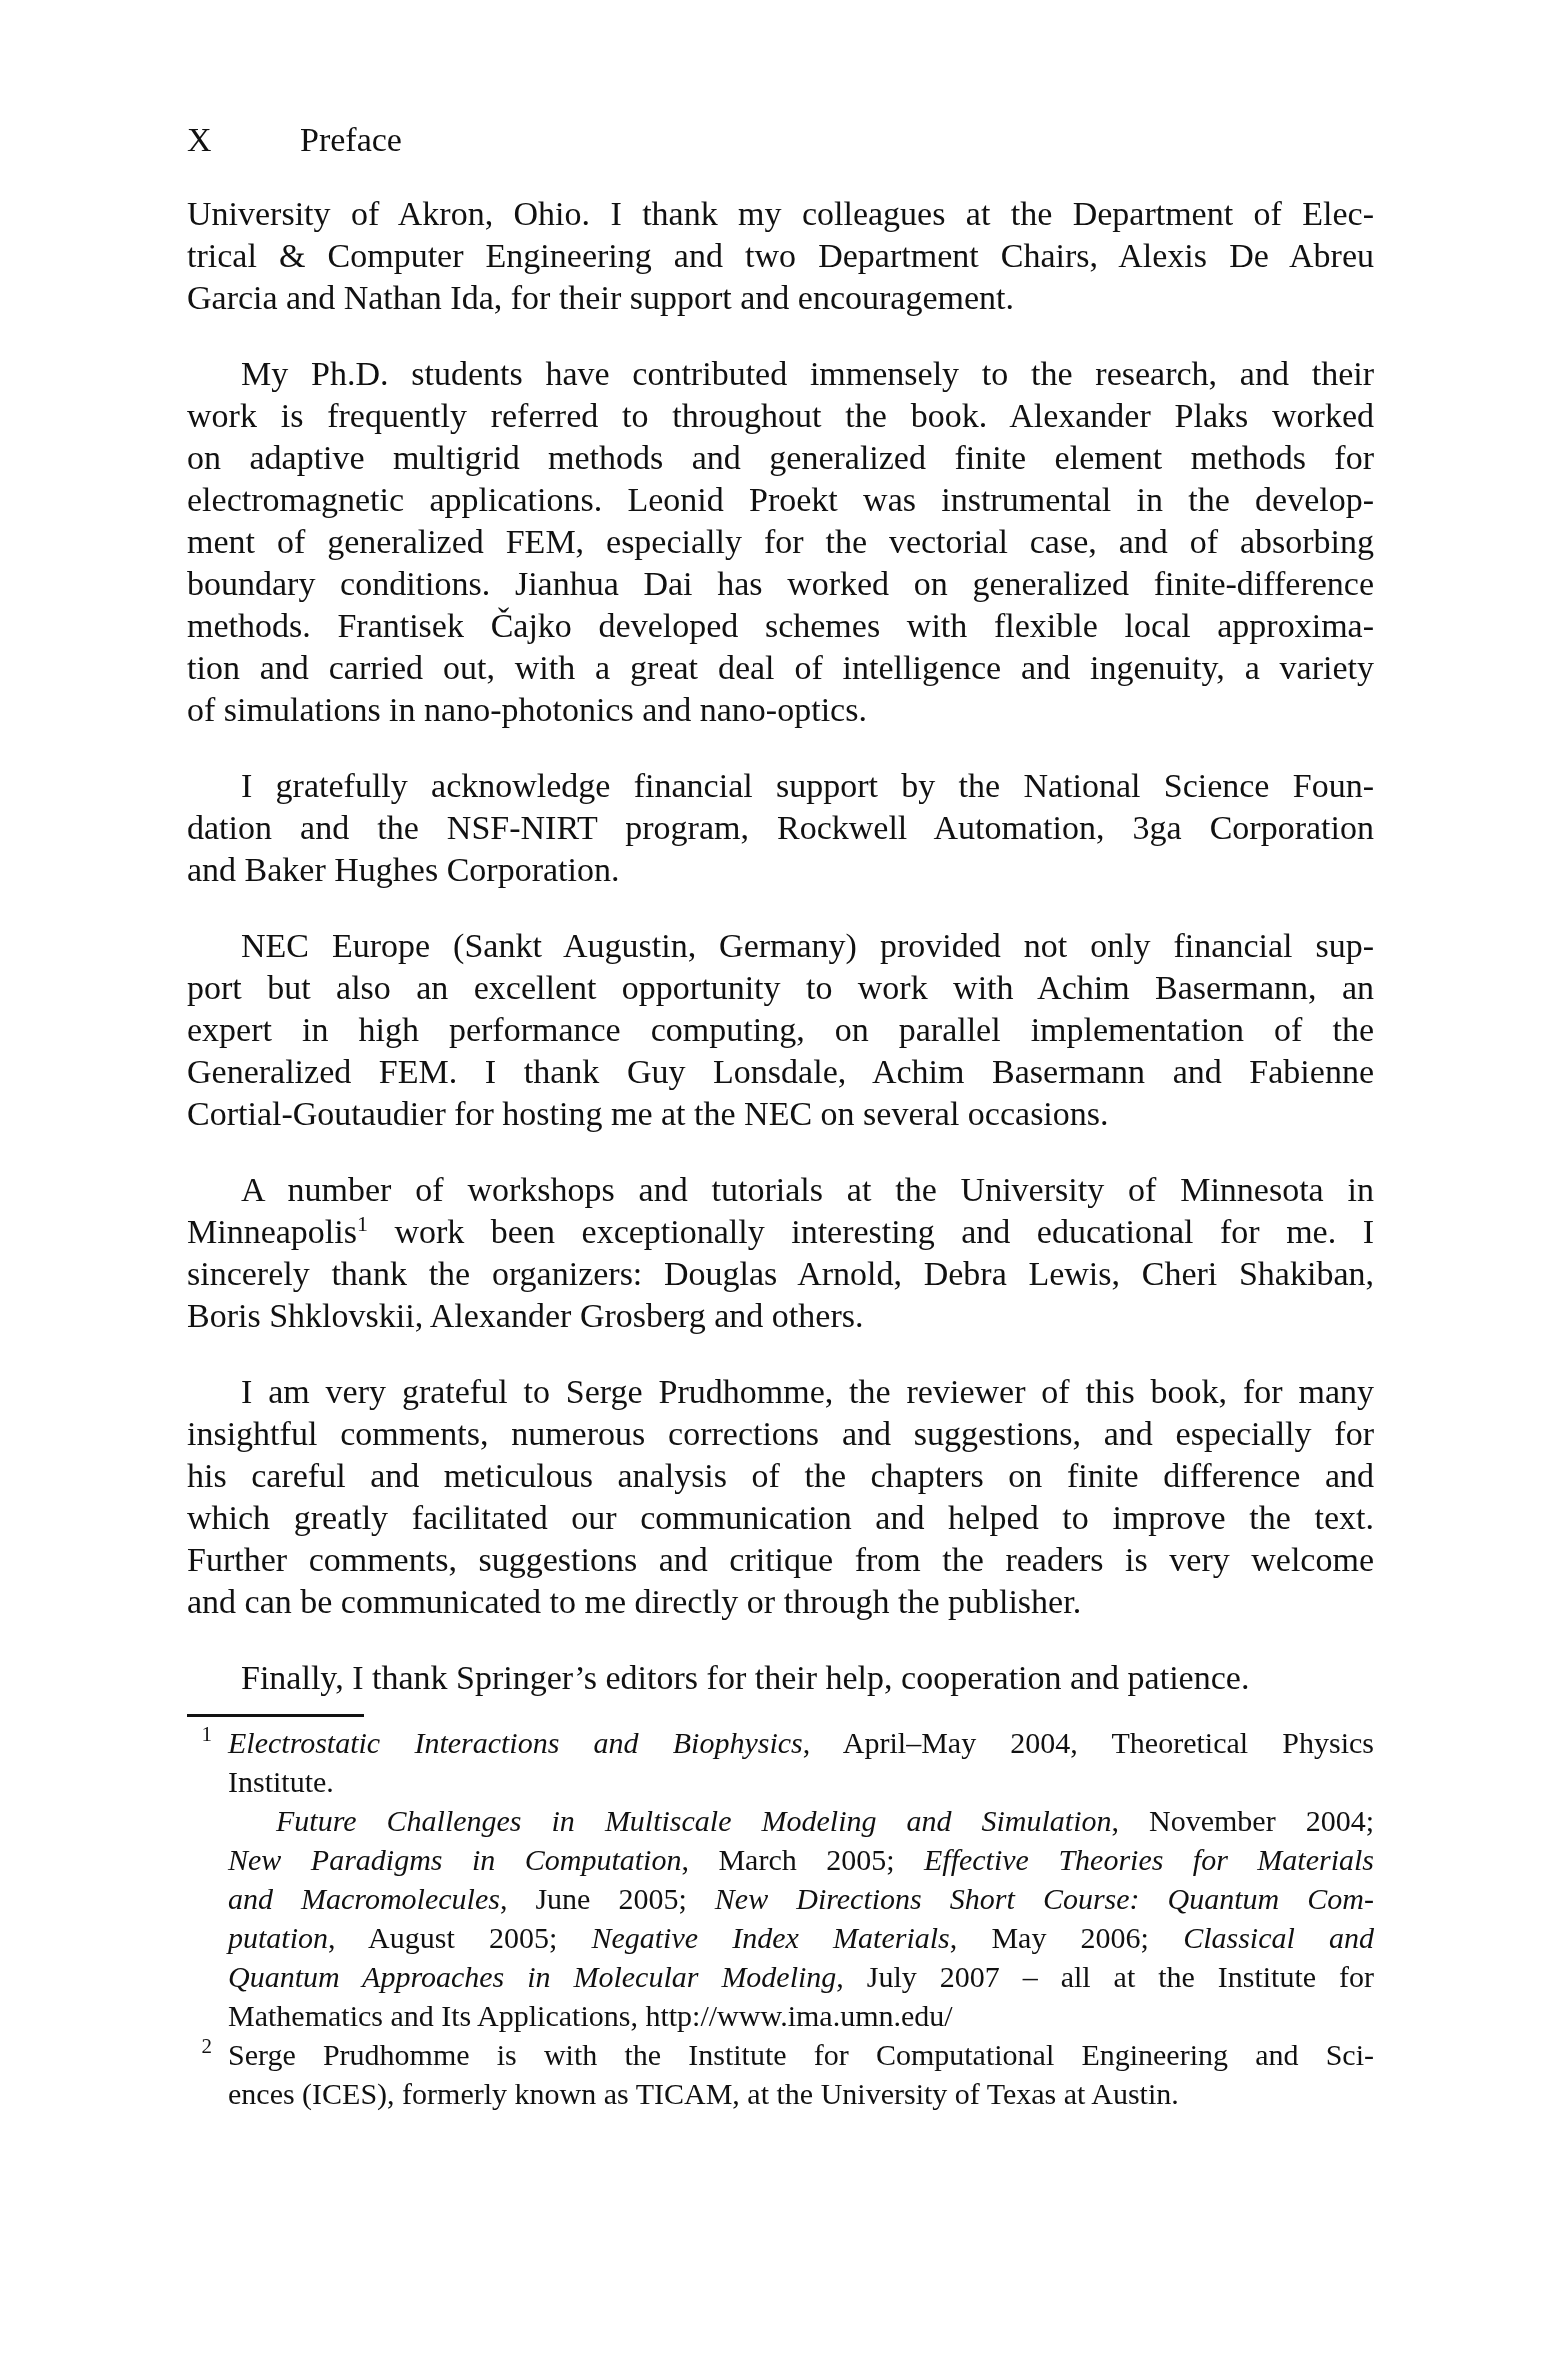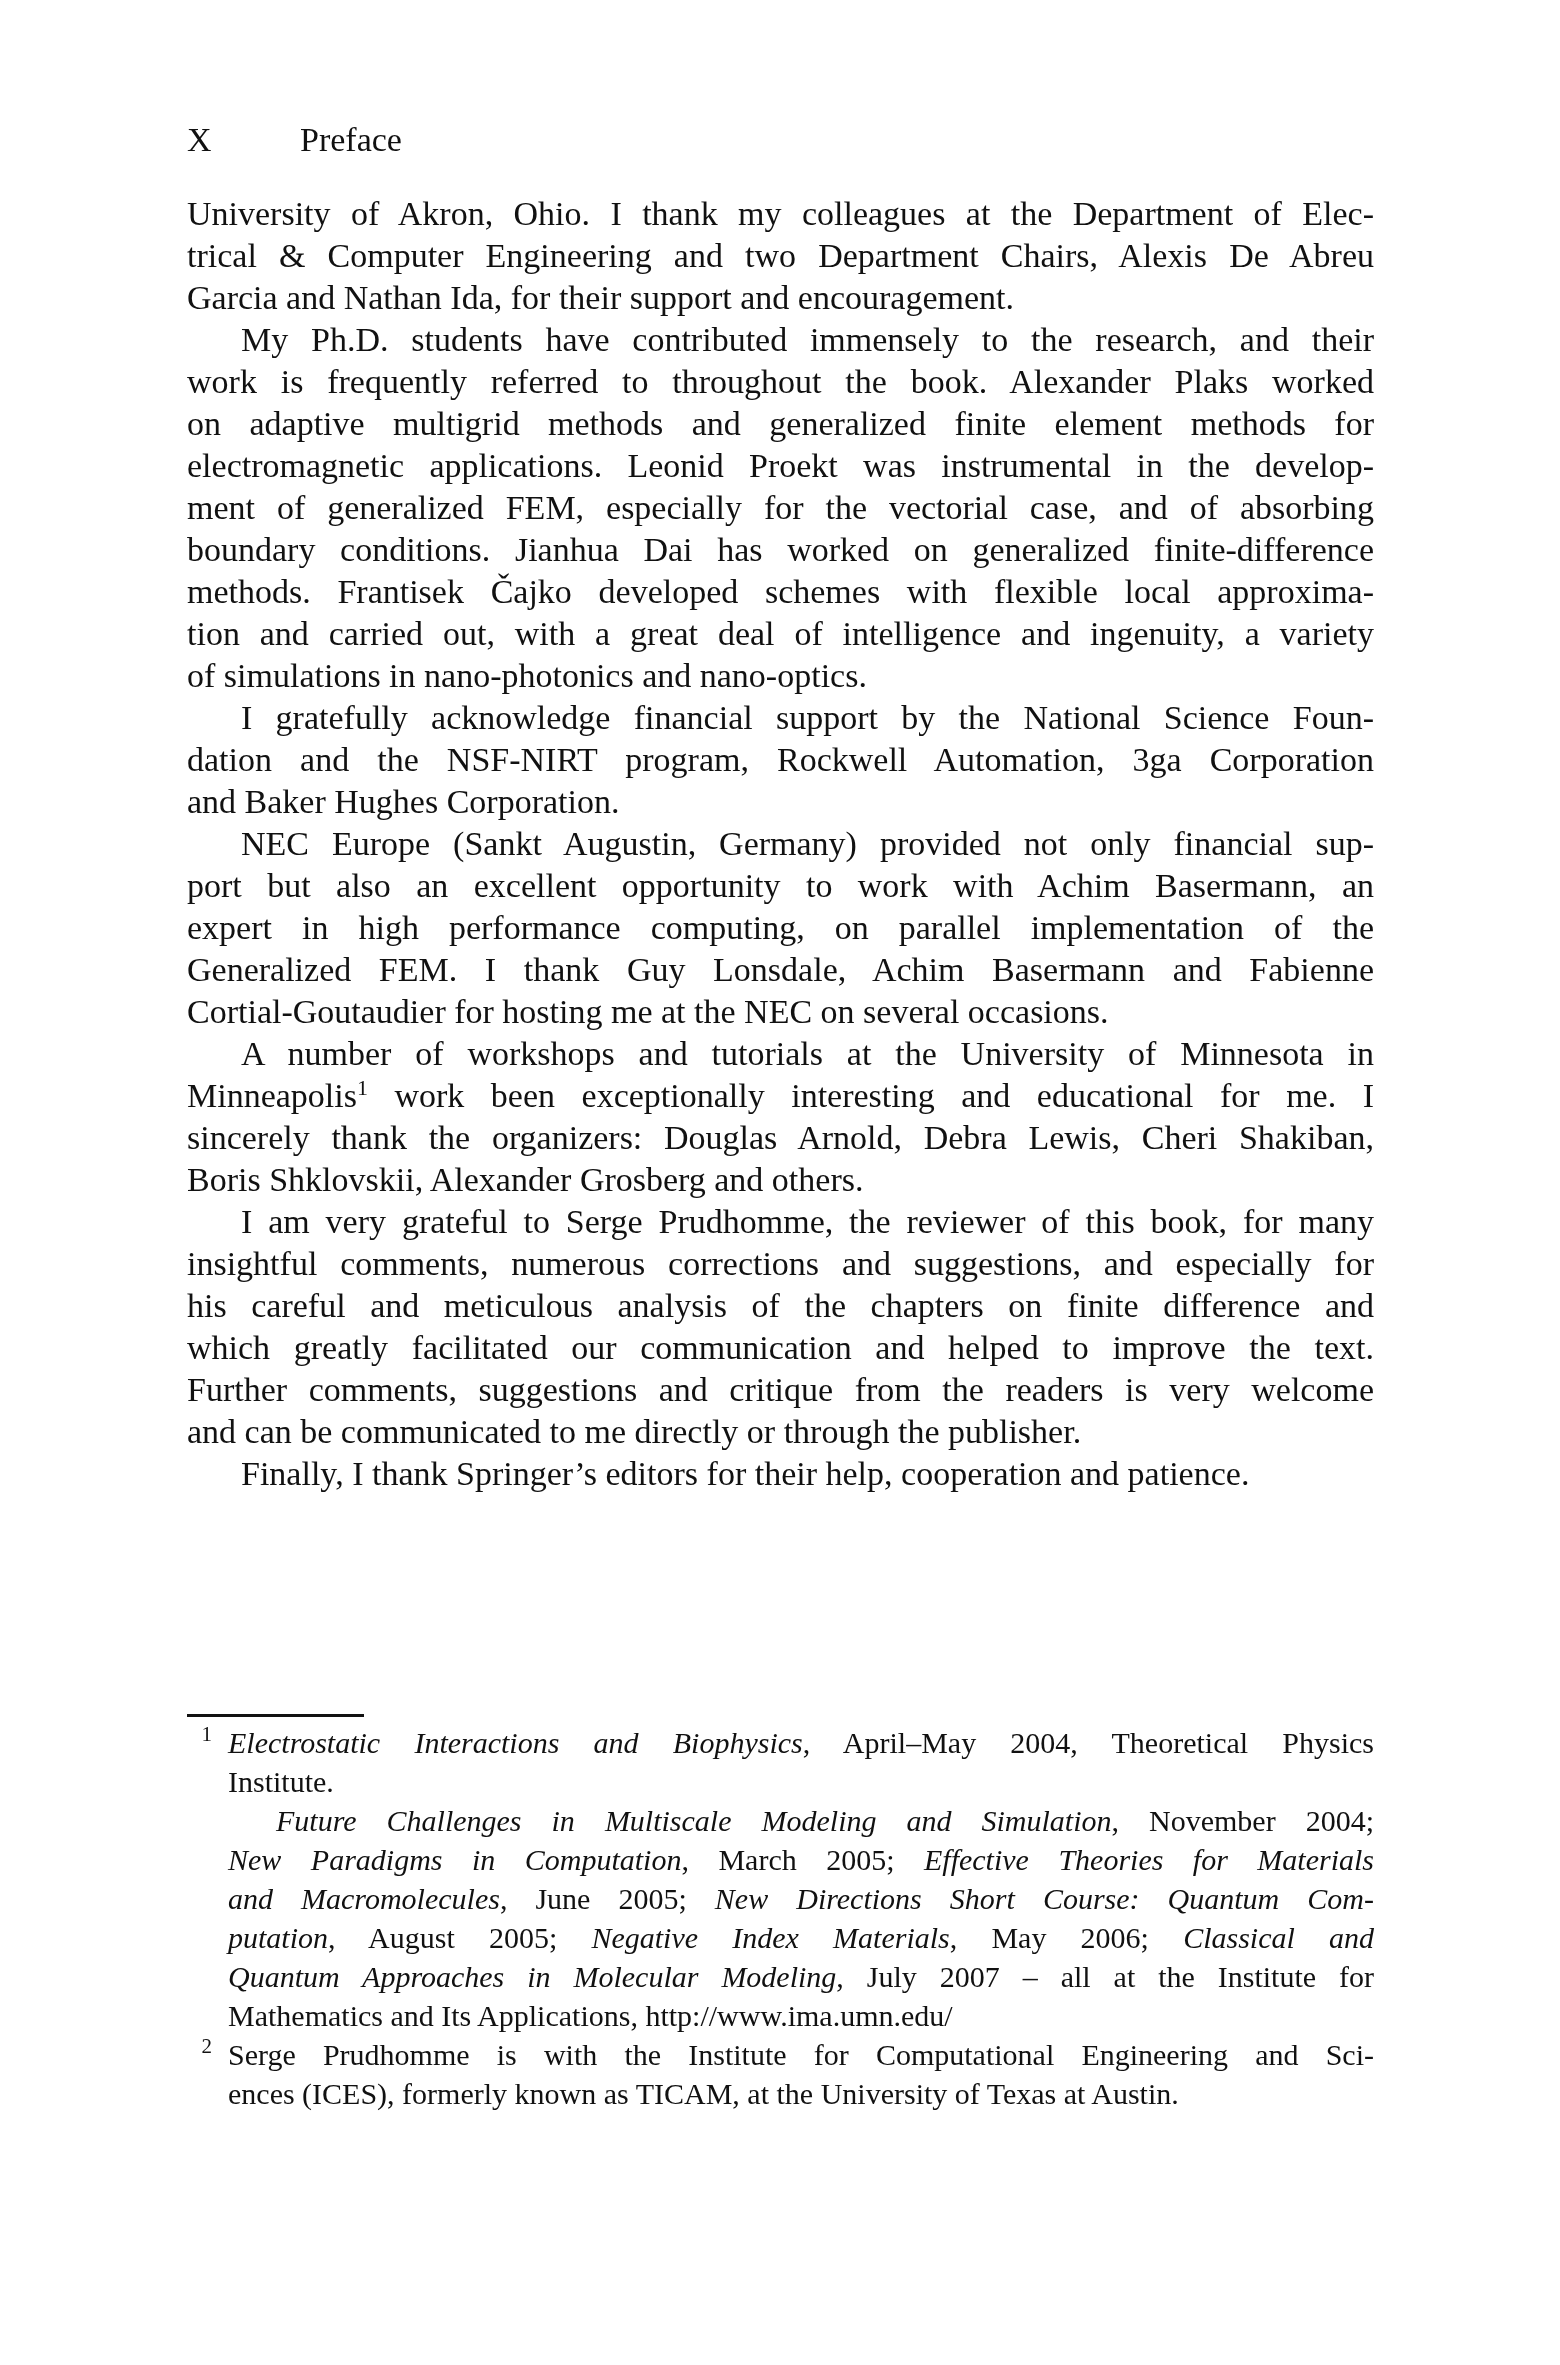--- a/index.html
+++ b/index.html
@@ -3,21 +3,21 @@
 <meta charset="utf-8">
 <style>
   html, body { margin: 0; padding: 0; background: #ffffff; }
   body { width: 1560px; height: 2366px; position: relative; overflow: hidden; color: #111111;
          font-family: "Liberation Serif", "DejaVu Serif", serif; }
   .running-head { position: absolute; left: 187px; top: 119px; font-size: 34px; line-height: 41px; white-space: nowrap; font-family: Liberation Serif, serif; }
   .running-head .pno { display: inline-block; width: 113px; }
   .body { position: absolute; left: 187px; top: 193px; width: 1187px; font-size: 34px; }
   .line { height: 42px; line-height: 42px; white-space: nowrap; text-align: justify; text-align-last: justify; overflow: visible; }
   .line.last { text-align-last: left; }
-  .line.indent { padding-left: 54px; }
+  .line.indent { padding-left: 54px; margin-top: 34px; }
   .line span.sup { font-size: 22px; vertical-align: 12px; line-height: 0; }
   .rule { position: absolute; left: 187px; top: 1714px; width: 177px; height: 2.6px; background: #111111; }
   .foot { position: absolute; left: 187px; top: 1723px; width: 1187px; font-size: 30px; }
   .fline { height: 39px; line-height: 39px; white-space: nowrap; text-align: justify; text-align-last: justify; padding-left: 41px; position: relative; }
   .fline.last { text-align-last: left; }
   .fline.findent { padding-left: 89px; }
   .fnmark { position: absolute; left: 14.5px; top: -8.5px; font-size: 21px; }
   em { font-style: italic; }
 </style>
 </head>

